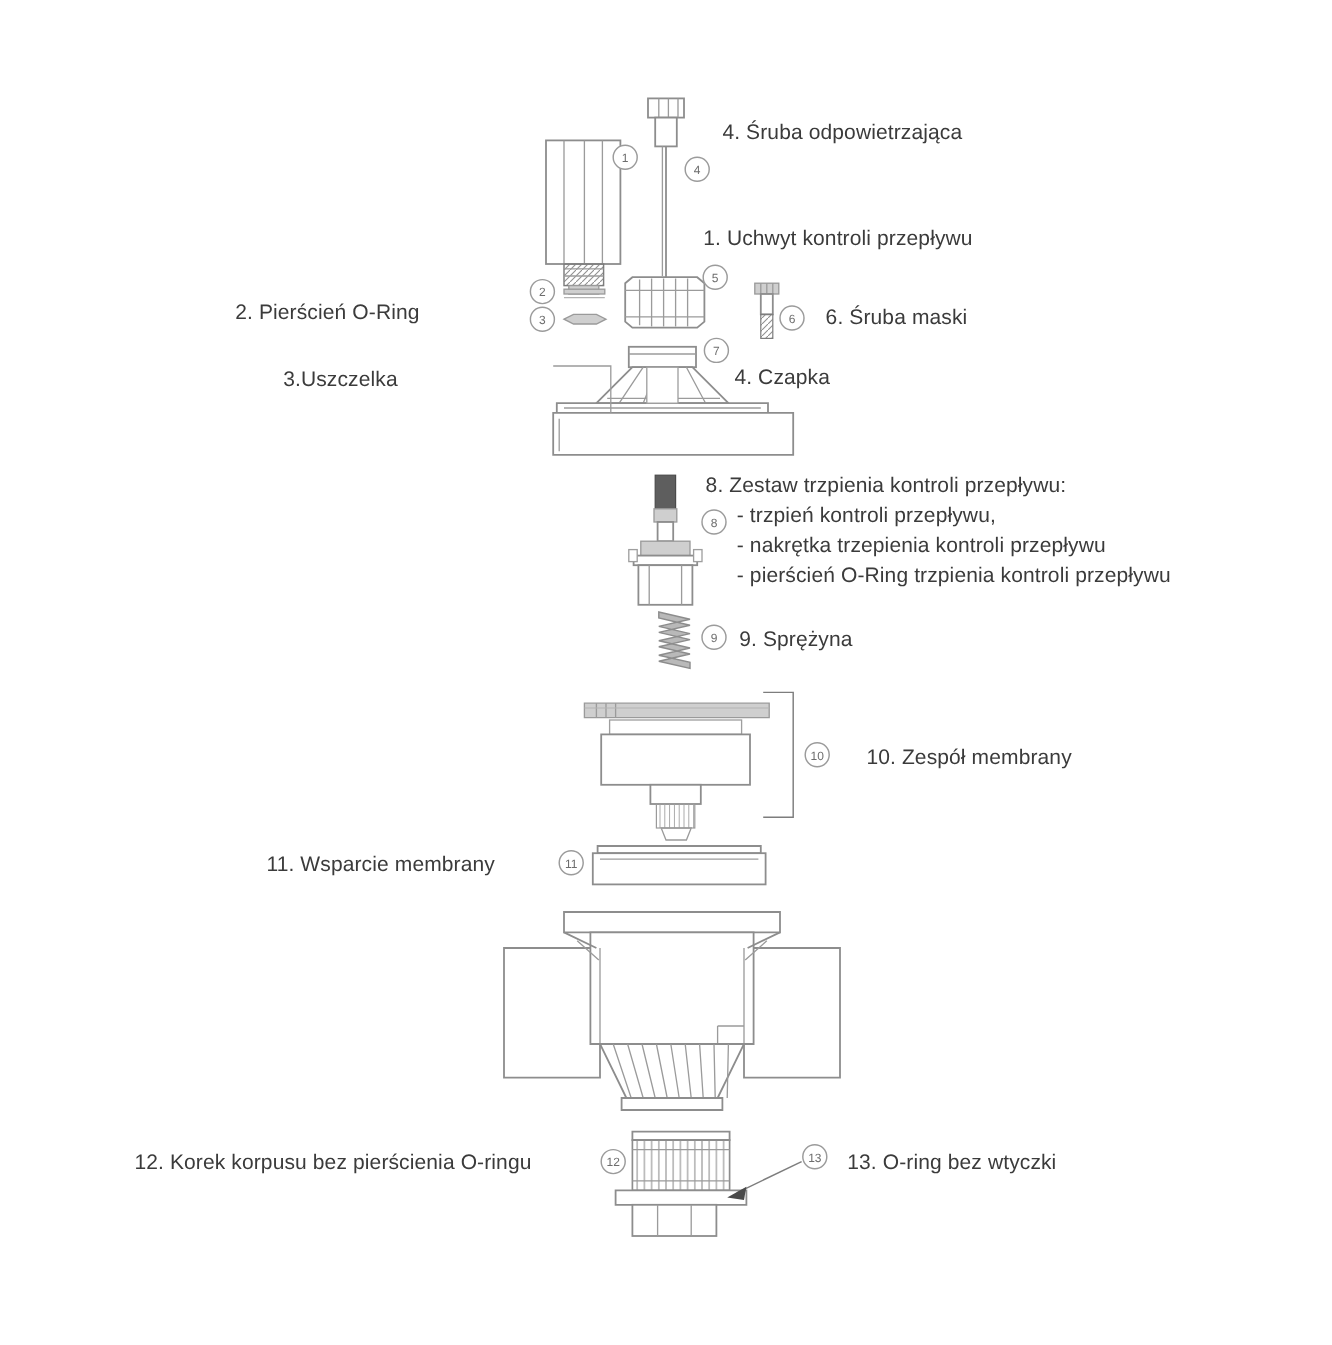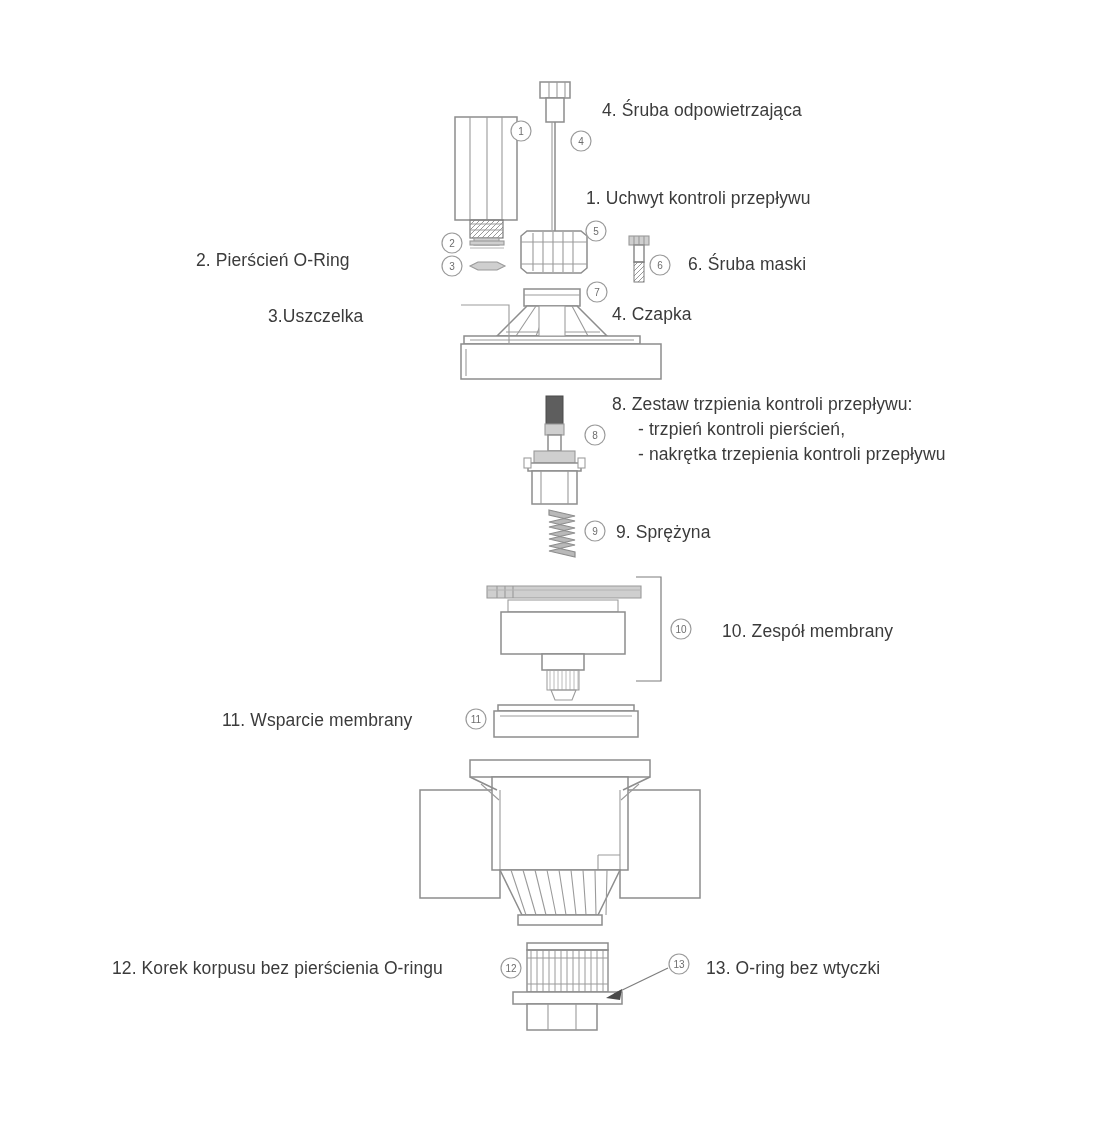--- a/index.html
+++ b/index.html
@@ -250,28 +250,29 @@
 
 
   <div class="lbl" style="left:602px;top:98px;">4. Śruba odpowietrzająca</div>
 
   <div class="lbl" style="left:586px;top:186px;">1. Uchwyt kontroli przepływu</div>
 
   <div class="lbl" style="left:196px;top:228px;margin-top:20px;">2. Pierścień O-Ring</div>
 
   <div class="lbl" style="left:676px;top:252px;margin-left:12px;">6. Śruba maski</div>
 
-  <div class="lbl" style="left:236px;top:304px;margin-left:32px;">3.Uszczelka</div>
+  <div class="lbl" style="left:236px;top:304px;">3.Uszczelka</div>
 
   <div class="lbl" style="left:612px;top:302px;">4. Czapka</div>
 
-  <div class="lbl multi" style="left:612px;top:392px;">
+  <div class="lbl multi" style="left:588px;top:392px;">
     <span>8. Zestaw trzpienia kontroli przepływu:</span>
-    <span class="sub">- trzpień kontroli pierścień,</span>
+    <span class="sub">- trzpień kontroli przepływu,</span>
     <span class="sub">- nakrętka trzepienia kontroli przepływu</span>
+    <span class="sub">- pierścień O-Ring trzpienia kontroli przepływu</span>
   </div>
 
   <div class="lbl" style="left:616px;top:520px;text-align:right;">9. Sprężyna</div>
 
   <div class="lbl" style="left:722px;top:619px;">10. Zespół membrany</div>
 
   <div class="lbl" style="left:222px;top:708px;">11. Wsparcie membrany</div>
 
   <div class="lbl" style="left:112px;top:956px;">12. Korek korpusu bez pierścienia O-ringu</div>
 

